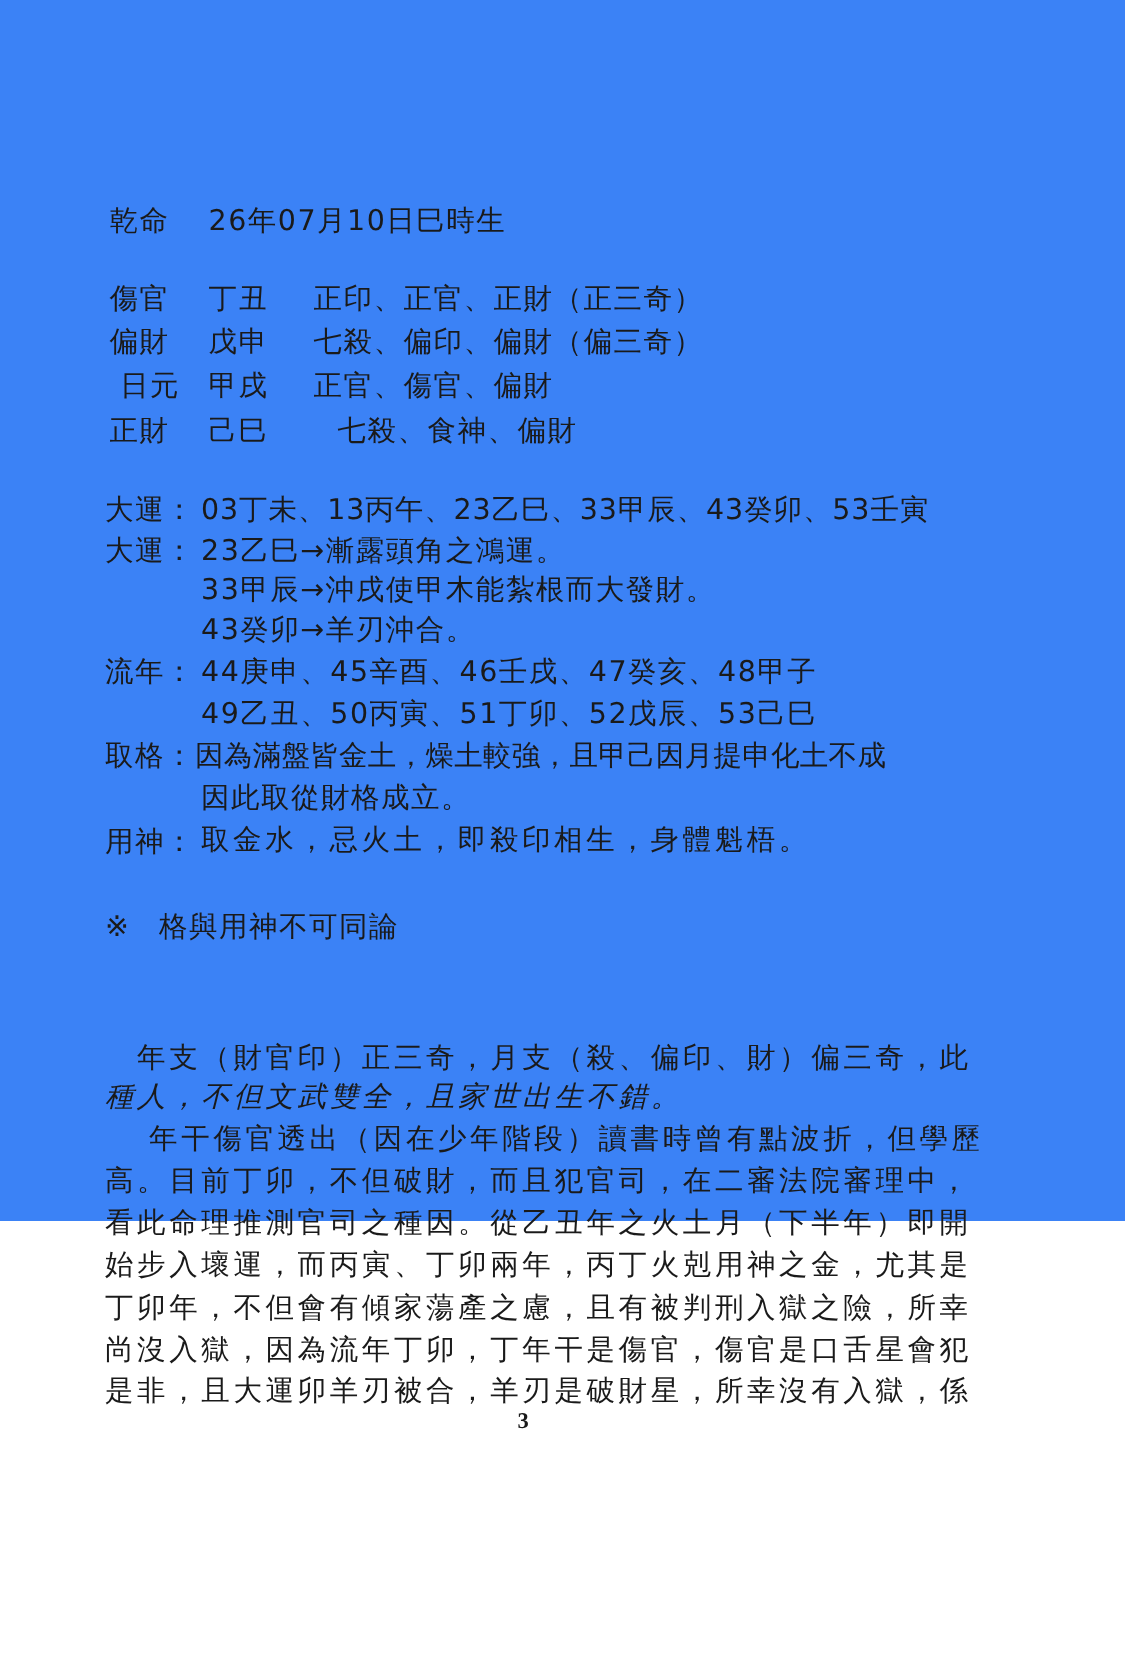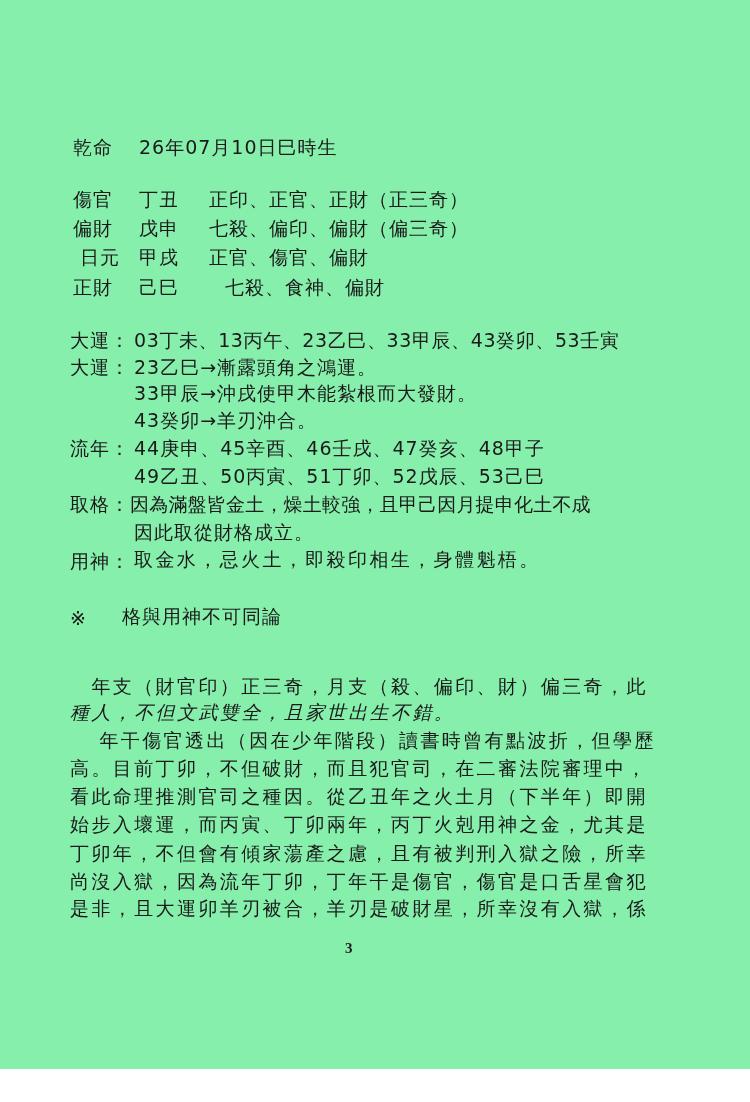--- a/index.html
+++ b/index.html
@@ -12,37 +12,38 @@
       height: 1102px;
       position: relative;
       overflow: hidden;
       font-family: "DejaVu Sans", "Liberation Sans", sans-serif;
       color: #1a1a1a;
     }
     .page {
       position: absolute;
       left: 0; top: 0;
       width: 750px;
-      height: 1069px;
-      background: #86efac;
+      height: 814px;
+      background: #3b82f6;
     }
     .line {
       position: absolute;
       white-space: nowrap;
       font-size: 19px;
       line-height: 24px;
       letter-spacing: 1px;
     }
     .cell { position: absolute; white-space: nowrap; }
     .para {
       position: absolute;
       white-space: nowrap;
       font-size: 19px;
       line-height: 24px;
       letter-spacing: 2.4px;
+      margin-top: 19px;
     }
     .pagenum {
       position: absolute;
       left: 345px;
       top: 940px;
       font-family: "Liberation Serif", serif;
       font-size: 15px;
       font-weight: bold;
     }
   </style>
@@ -109,21 +110,21 @@
       <span class="cell" style="left:64px;">因此取從財格成立。</span>
     </div>
     <div class="line" style="left:70px; top:549px;">
       <span class="cell" style="left:0;">用神：</span>
       <span class="cell" style="left:64px; letter-spacing:2.4px;font-family:Liberation Mono, monospace;">取金水，忌火土，即殺印相生，身體魁梧。</span>
     </div>
   </div>
 
   <div class="line" style="left:70px; top:606px;">
     <span class="cell" style="left:0;">※</span>
-    <span class="cell" style="left:52px;font-family:Liberation Mono, monospace;">格與用神不可同論</span>
+    <span class="cell" style="left:36px;">格與用神不可同論</span>
   </div>
 
   <div>
     <div class="para" style="left:70px; top:674px;">　年支（財官印）正三奇，月支（殺、偏印、財）偏三奇，此</div>
     <div class="para" style="left:70px; top:700px;font-style:italic;">種人，不但文武雙全，且家世出生不錯。</div>
     <div class="para" style="left:78px; top:728px;">　年干傷官透出（因在少年階段）讀書時曾有點波折，但學歷</div>
     <div class="para" style="left:70px; top:756px;">高。目前丁卯，不但破財，而且犯官司，在二審法院審理中，</div>
     <div class="para" style="left:70px; top:784px;">看此命理推測官司之種因。從乙丑年之火土月（下半年）即開</div>
     <div class="para" style="left:70px; top:812px;">始步入壞運，而丙寅、丁卯兩年，丙丁火剋用神之金，尤其是</div>
     <div class="para" style="left:70px; top:841px;">丁卯年，不但會有傾家蕩產之慮，且有被判刑入獄之險，所幸</div>

